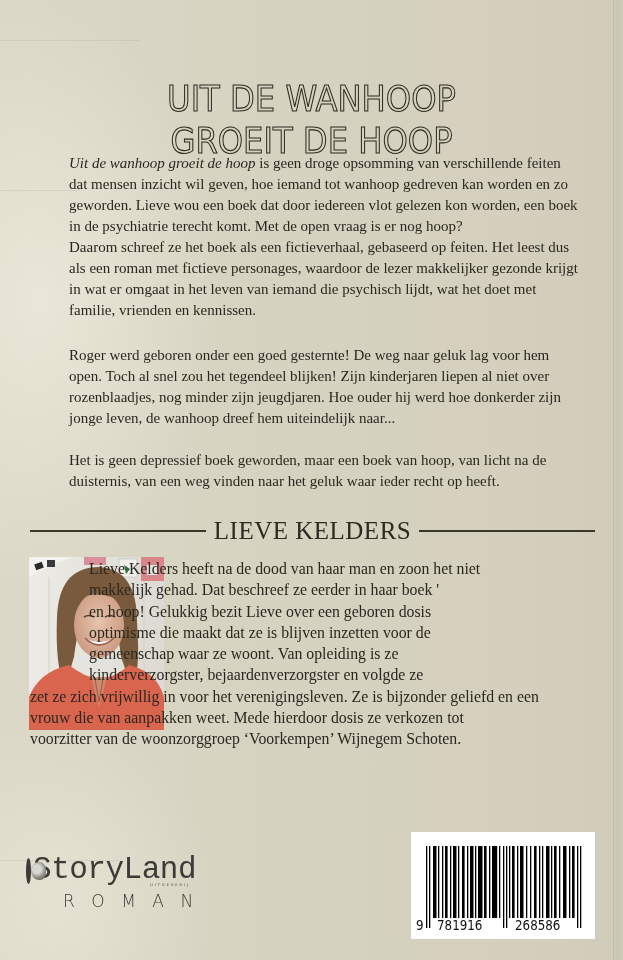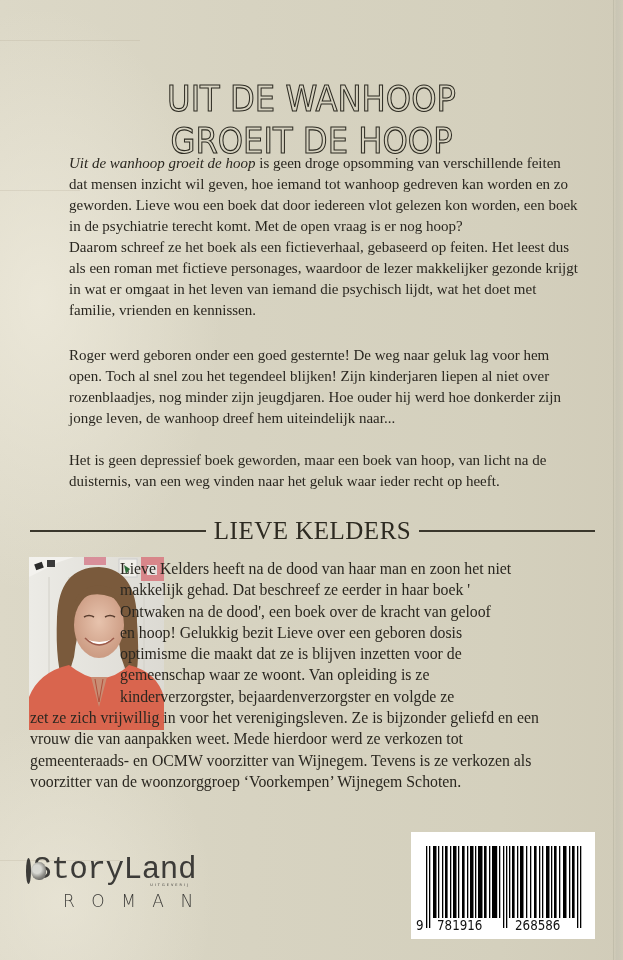--- a/index.html
+++ b/index.html
@@ -99,21 +99,21 @@
     }
     .author-bio {
       position: absolute;
       top: 558px;
       left: 30px;
       width: 565px;
       font-size: 15.8px;
       line-height: 21.3px;
       color: #2a2720;
     }
-    .bio-indent { padding-left: 90px; }
+    .bio-indent { padding-left: 59px; }
     .logo {
       position: absolute;
       top: 855px;
       left: 26px;
       width: 170px;
       height: 62px;
     }
     .logo-row { display: flex; align-items: center; }
     .logo-mark {
       width: 26px; height: 26px;
@@ -256,28 +256,26 @@
       <path d="M55 60 q5 -3 10 0 M76 60 q5 -3 10 0" stroke="#5b3f30" stroke-width="1.5" fill="none"></path>
       <path d="M0 173 L0 140 Q10 115 40 108 Q55 120 70 122 Q88 120 100 108 Q128 115 135 140 L135 173 Z" fill="#d9654e"></path>
       <path d="M62 120 L70 150 L78 120 Z" fill="#c98d74"></path>
       <path d="M66 122 L70 145 L74 122" stroke="#b24f3b" stroke-width="1" fill="none"></path>
     </svg>
   </div>
 
   <div class="author-bio justify">
     <div class="bio-indent">Lieve Kelders heeft na de dood van haar man en zoon het niet</div>
     <div class="bio-indent">makkelijk gehad. Dat beschreef ze eerder in haar boek '</div>
-    <div class="bio-indent">Ontwaken na de dood', een boek over de kracht van geloof</div>
     <div class="bio-indent">en hoop! Gelukkig bezit Lieve over een geboren dosis</div>
     <div class="bio-indent">optimisme die maakt dat ze is blijven inzetten voor de</div>
     <div class="bio-indent">gemeenschap waar ze woont. Van opleiding is ze</div>
     <div class="bio-indent">kinderverzorgster, bejaardenverzorgster en volgde ze</div>
     <div>zet ze zich vrijwillig in voor het verenigingsleven. Ze is bijzonder geliefd en een</div>
-    <div>vrouw die van aanpakken weet. Mede hierdoor werd ze verkozen tot</div>
-    <div>gemeenteraads- en OCMW voorzitter van Wijnegem. Tevens is ze verkozen als</div>
+    <div>vrouw die van aanpakken weet. Mede hierdoor dosis ze verkozen tot</div>
     <div>voorzitter van de woonzorggroep ‘Voorkempen’ Wijnegem Schoten.</div>
   </div>
 
   <div class="logo">
     <div class="logo-row">
       <div class="logo-mark"></div>
       <div class="logo-text">StoryLand</div>
     </div>
     <div class="logo-sub">UITGEVERIJ</div>
     <div class="logo-roman">ROMAN</div>

